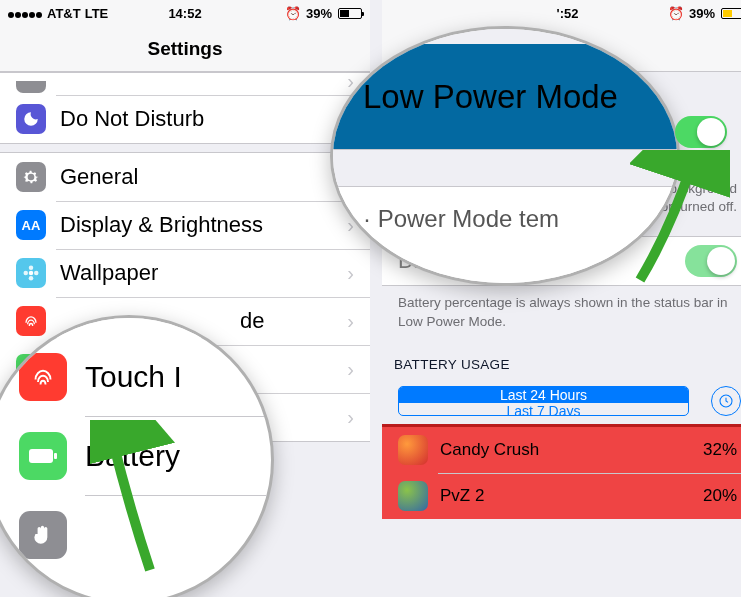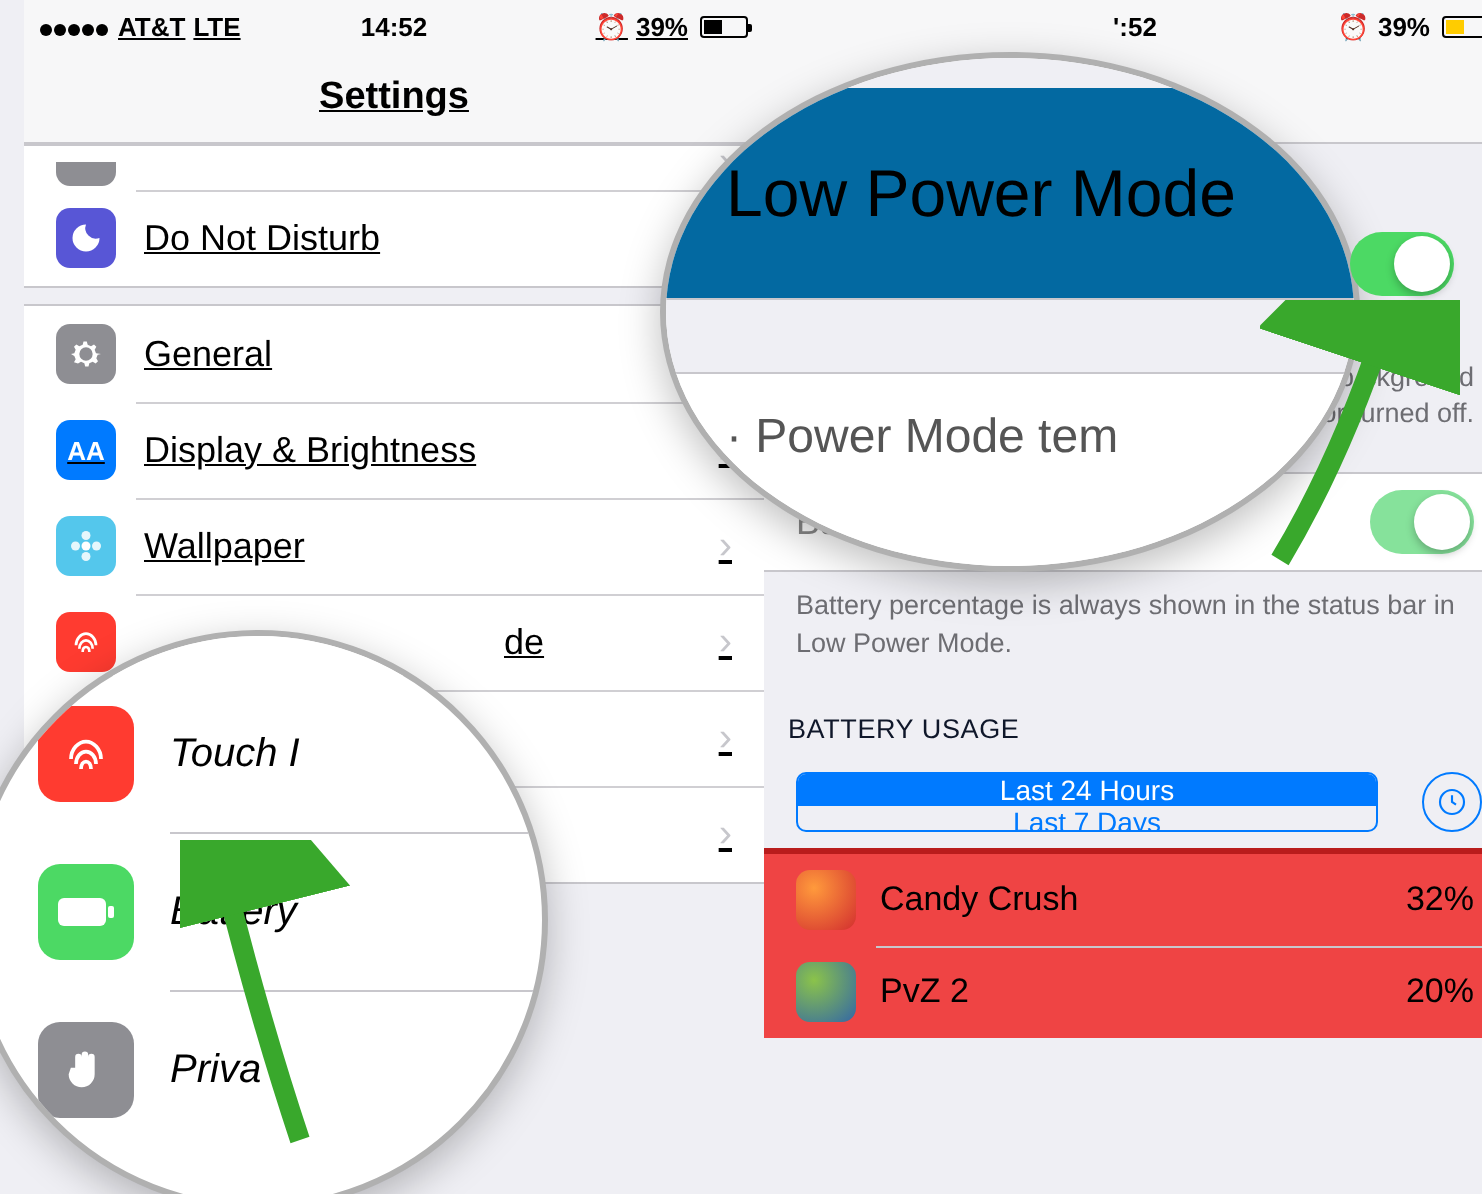--- a/index.html
+++ b/index.html
@@ -1,18 +1,18 @@
 <!DOCTYPE html>
 <html><head>
   <meta charset="utf-8">
   <style>
     * { margin: 0; padding: 0; box-sizing: border-box; font-family: -apple-system, "Helvetica Neue", Helvetica, Arial, sans-serif; -webkit-font-smoothing: antialiased; }
     body { width: 741px; height: 597px; background: #efeff4; overflow: hidden; position: relative; }
     .panel { position: absolute; top: 0; background: #efeff4; }
-    .panel-left { left: 12px; width: 370px; height: 529px; text-decoration: underline; }
+    .panel-left { left: 0; width: 370px; height: 529px; }
     .panel-right { left: 382px; width: 371px; height: 597px; }
 
     
     .status { height: 26px; background: #f7f7f8; display: flex; align-items: center; padding: 0 8px; font-size: 13px; font-weight: 600; color: #000; }
     .status .center { position: absolute; left: 0; right: 0; text-align: center; pointer-events: none; font-weight:600; }
     .status .left { display: flex; align-items: center; gap: 4px; z-index: 1; }
     .status .right { margin-left: auto; display: flex; align-items: center; gap: 4px; z-index: 1; }
     .dots span { display: inline-block; width: 6px; height: 6px; border-radius: 50%; background: #000; margin-right: 1px; }
     .batt { display:inline-block; width:24px; height:11px; border:1px solid #000; border-radius:2px; position:relative; margin-left:2px; }
     .batt::after { content:""; position:absolute; right:-3px; top:3px; width:2px; height:4px; background:#000; border-radius:0 1px 1px 0;}
@@ -21,21 +21,21 @@
 
     
     .nav { height: 46px; background: #f7f7f8; border-bottom: 1px solid #c8c7cc; display: flex; align-items: center; justify-content: center; font-size: 19px; font-weight: 600; }
 
     
     .group { background: #fff; border-top: 1px solid #c8c7cc; border-bottom: 1px solid #c8c7cc; }
     .group + .group { margin-top: 8px; }
     .cell { display: flex; align-items: center; height: 48px; padding: 0 16px; position: relative; }
     .cell + .cell::before { content:""; position:absolute; left:56px; right:0; top:0; height:1px; background:#c8c7cc; transform: scaleY(.85); }
     .icon { width:30px; height:30px; border-radius:7px; margin-right:14px; display:flex; align-items:center; justify-content:center; flex:none; }
-    .cell-label { font-size:18px; color:#000; flex:1; }
+    .cell-label { font-size:22px; color:#000; flex:1; }
     .chev { color:#c7c7cc; font-size:20px; font-weight:300; margin-left:6px; }
     .cell-half { color:#000; }
 
     
     .footer { padding: 8px 16px; font-size: 13.5px; color: #6d6d72; line-height: 1.35; }
     .header-label { padding: 18px 12px 6px; font-size: 13.5px; color: #0f172a; text-transform: uppercase; letter-spacing: .3px; }
 
     
     .toggle { width:52px; height:32px; border-radius:16px; position:relative; }
     .toggle.on { background:#4cd964; }
@@ -58,21 +58,21 @@
     .uname { flex:1; font-size:17px; }
     .upct { font-size:17px; color:#000; }
 
     
     .mag { position:absolute; border:3px solid #b0b0b0; border-radius:50%; background:#fff; box-shadow: 0 6px 20px rgba(0,0,0,.25), inset 0 0 0 1px rgba(255,255,255,.6); overflow:hidden; display:flex; flex-direction:column; justify-content:flex-start; padding:0; z-index:5; }
     .mag1 { left:-16px; top:315px; width:290px; height:290px; }
     .mag2 { left:330px; top:26px; width:350px; height:260px; }
     .mag .zcell { display:flex; align-items:center; padding-left:32px; }
     .mag1 .zcell { height:78px; }
     .mag1 .zicon { width:48px; height:48px; border-radius:11px; margin-right:18px; flex:none; display:flex; align-items:center; justify-content:center; }
-    .mag1 .zlabel { font-size:20px; font-weight:400;font-style:italic; }
+    .mag1 .zlabel { font-size:30px; font-weight:400; }
     .mag1 .sep { height:1px; background:#c8c7cc; margin-left:98px; }
 
     .mag2 .big { height:110px; display:flex; align-items:center; padding:0 30px; background:#0369a1;}
     .mag2 .big .lbl { font-size:33px; font-weight:400; }
     .mag2 .gap { height:40px; background:#efeff4; border-top:1px solid #c8c7cc; border-bottom:1px solid #c8c7cc;}
     .mag2 .sub { padding:18px 30px 0; font-size:24px; color:#555; background:#fff; height:100px;}
 
     
     .arrow { position:absolute; z-index:10; }
 
@@ -250,21 +250,20 @@
     </div>
     <span class="zlabel">Battery</span>
   </div>
   <div class="sep"></div>
   <div class="zcell">
     <div class="zicon" style="background:#8e8e93">
       <svg width="26" height="26" viewBox="0 0 24 24">
           <path fill="#fff" d="M7 11V6a1.5 1.5 0 0 1 3 0v4V5a1.5 1.5 0 0 1 3 0v5V6a1.5 1.5 0 0 1 3 0v5 3a6 6 0 0 1-12 0l1-3z"></path>
         </svg>
     </div>
-    <span class="zlabel">Priva</span>
   </div>
 </div>
 
 <div class="mag mag2">
   <div style="height:16px; background:#efeff4"></div>
   <div class="big">
     <span class="lbl">Low Power Mode</span>
   </div>
   <div class="gap"></div>
   <div class="sub">· Power Mode tem</div>

